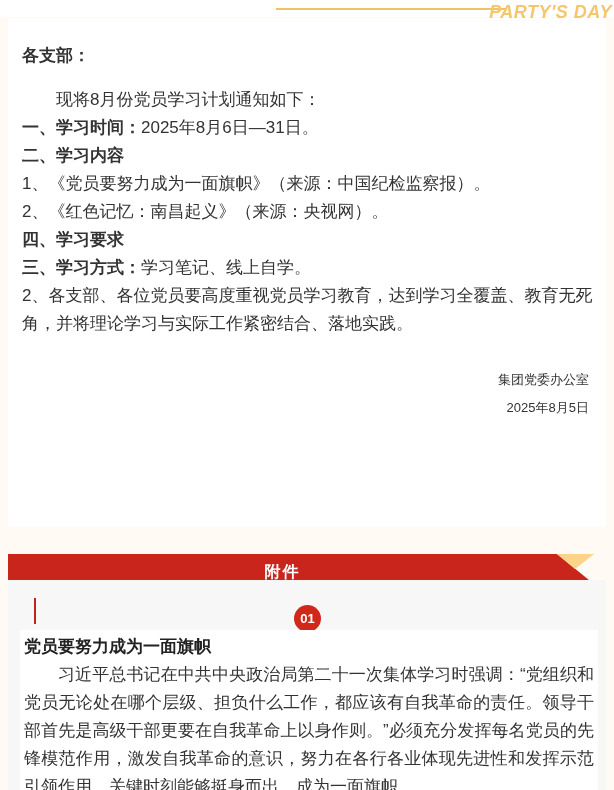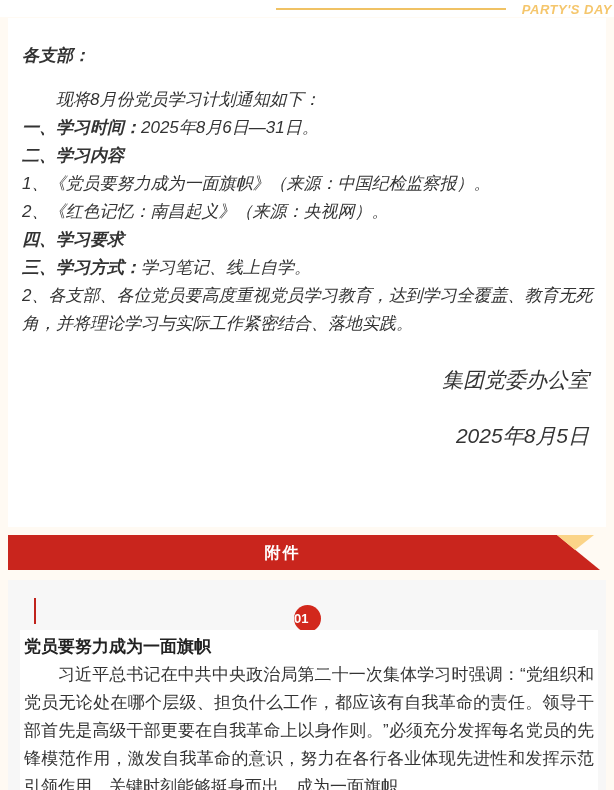--- a/index.html
+++ b/index.html
@@ -7,53 +7,53 @@
   body {
     position:relative;
     background:#fffaf3;
     font-family:"Liberation Sans","DejaVu Sans",sans-serif;
     color:#333;
     overflow:hidden;
   }
   
   .top-band { position:absolute; left:0; top:0; width:614px; height:17px; background:#ffffff; }
   .gold-line { position:absolute; top:8px; right:108px; width:230px; height:2px; background:#f0c264; }
-  .party-day { position:absolute; top:2px; right:2px; font-size:13px; font-weight:bold; font-style:italic; color:#f5c66c; letter-spacing:0.5px;text-align:center; }
+  .party-day { position:absolute; top:2px; right:2px; font-size:18px; font-weight:bold; font-style:italic; color:#f5c66c; letter-spacing:0.5px;text-align:center; }
 
   
   .main-card {
     position:absolute; left:8px; top:18px; width:598px; height:509px;
     background:#ffffff; padding:24px 9px 0 14px;
   }
-  .main-card p { font-size:17px; line-height:28px; color:#333;font-style:italic; }
+  .main-card p { font-size:17px; line-height:28px; color:#333; }
   .salutation { font-weight:bold; }
   .intro { margin-top:16px; text-indent:2em; }
   .notice-line b { font-weight:bold; color:#333; }
   .sig-block { margin-top:28px; text-align:right; padding-right:8px; }
-  .sig-block p { font-size:21px; line-height:28px;margin-top:28px; }
+  .sig-block p { font-size:13px; line-height:28px; }
 
   
-  .banner { position:absolute; left:8px; top:535px; width:598px; height:35px; }
+  .banner { position:absolute; left:8px; top:554px; width:598px; height:35px; }
   .banner svg { position:absolute; left:0; top:0; display:block; }
   .banner-label {
     position:absolute; left:0; top:0; width:549px; height:35px;
     text-align:center; line-height:35px; color:#ffffff;
     font-size:16px; font-weight:bold; letter-spacing:2px;
   }
 
   
   .attach-section {
     position:absolute; left:8px; top:580px; width:598px; height:210px;
     background:#f7f7f7; overflow:hidden;
   }
   .red-tick { position:absolute; left:26px; top:18px; width:2px; height:26px; background:#c0231c; }
   .badge {
     position:absolute; left:286px; top:25px; width:27px; height:27px;
     border-radius:50%; background:#d2281c; color:#fff;
-    font-size:13px; font-weight:bold; line-height:27px;
+    font-size:13px; font-weight:bold; text-align:center; line-height:27px;
   }
   .attach-card {
     position:absolute; left:12px; top:50px; width:578px; height:170px;
     background:#ffffff; padding:3px 4px 0 4px;
   }
   .attach-title {
     text-align:left; font-size:17px; font-weight:bold; color:#222;
     line-height:28px;
   }
   .attach-body {

